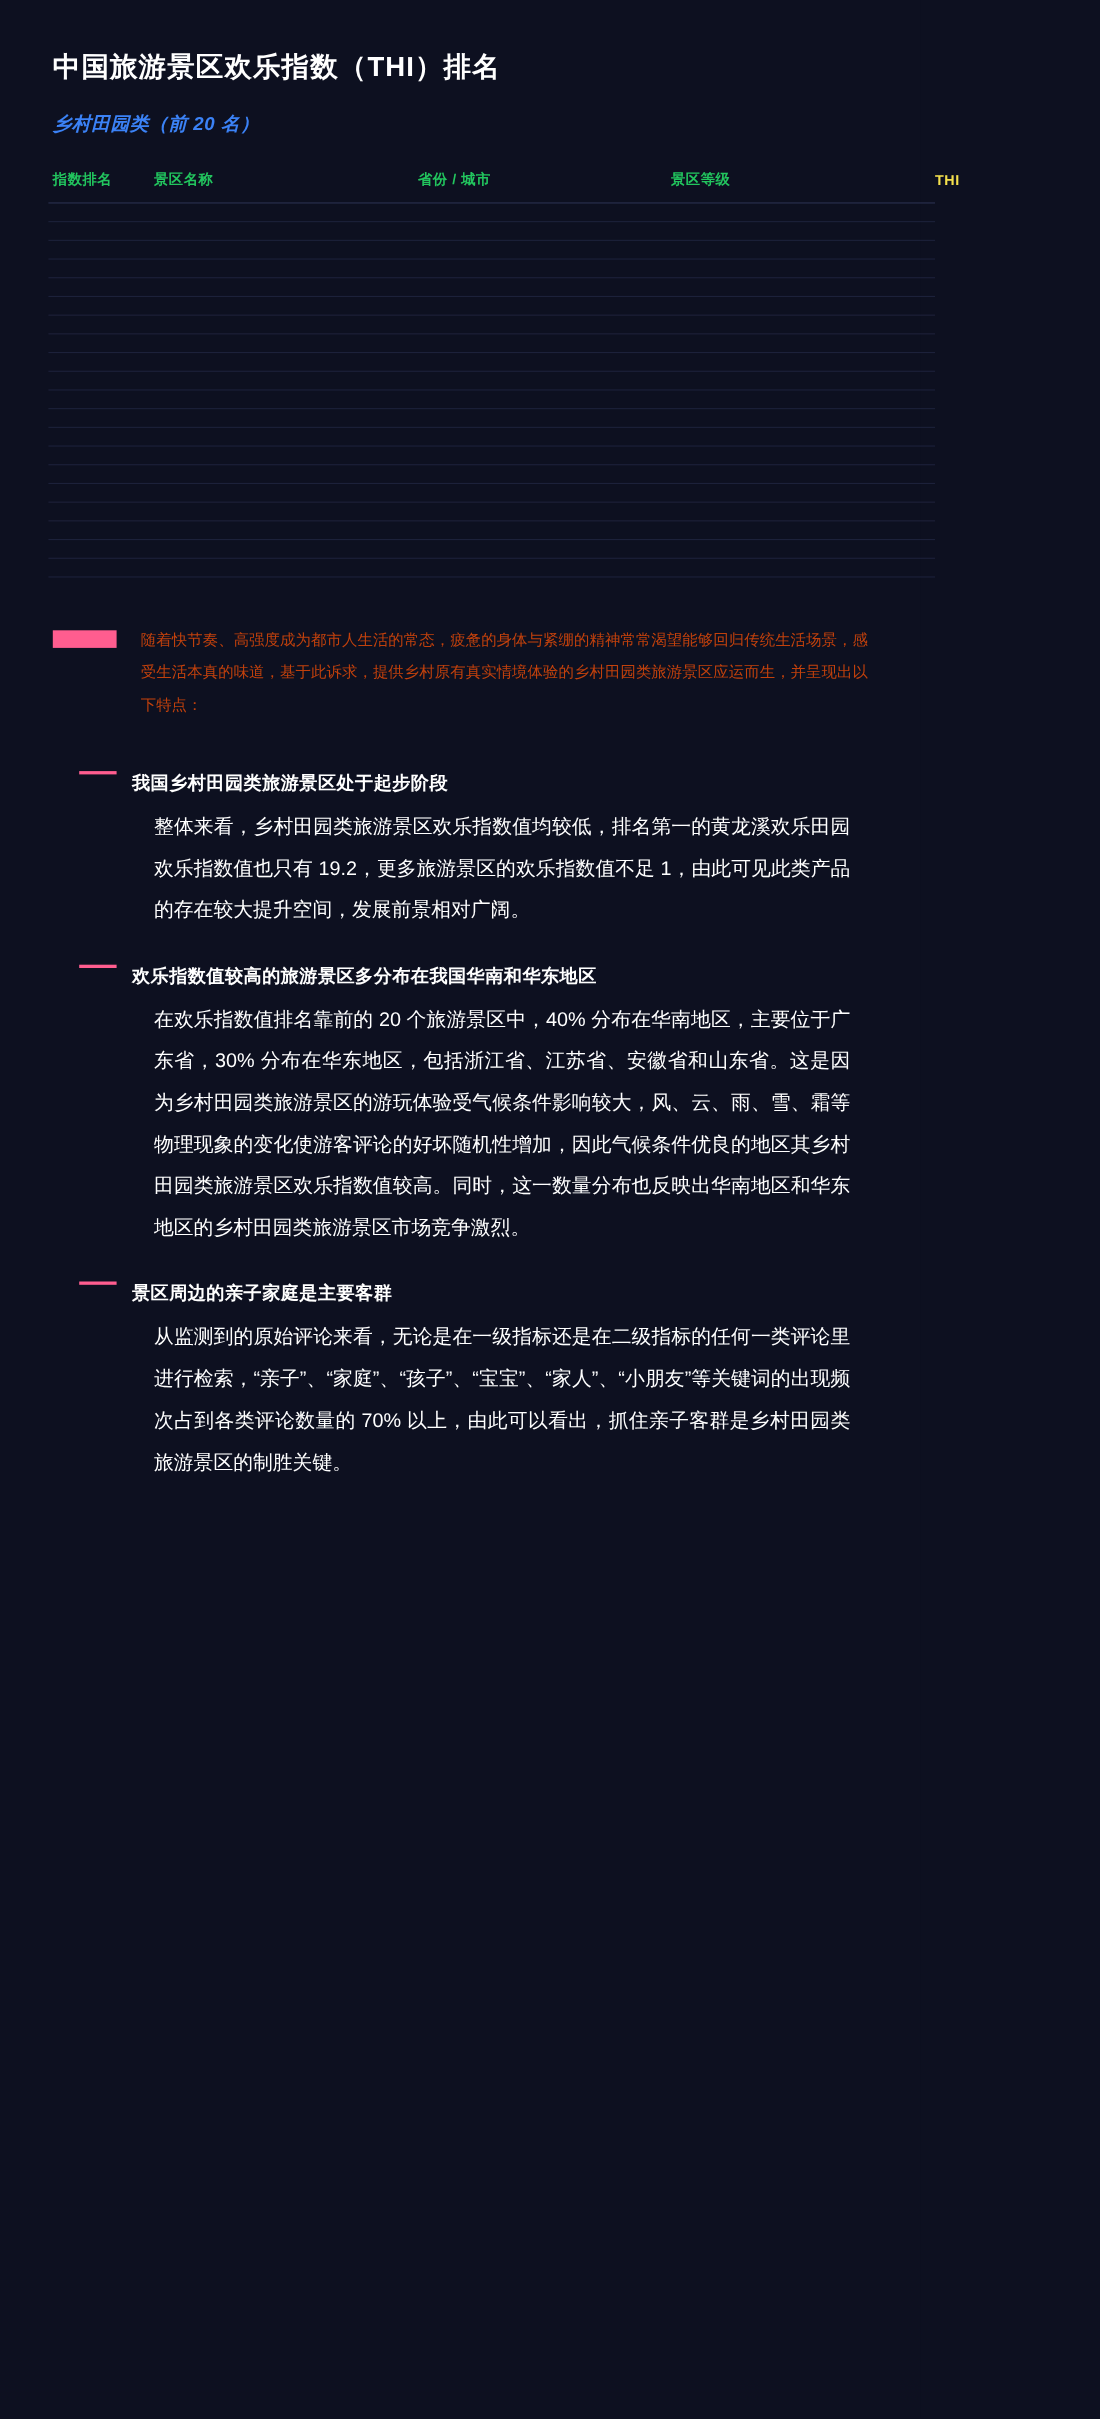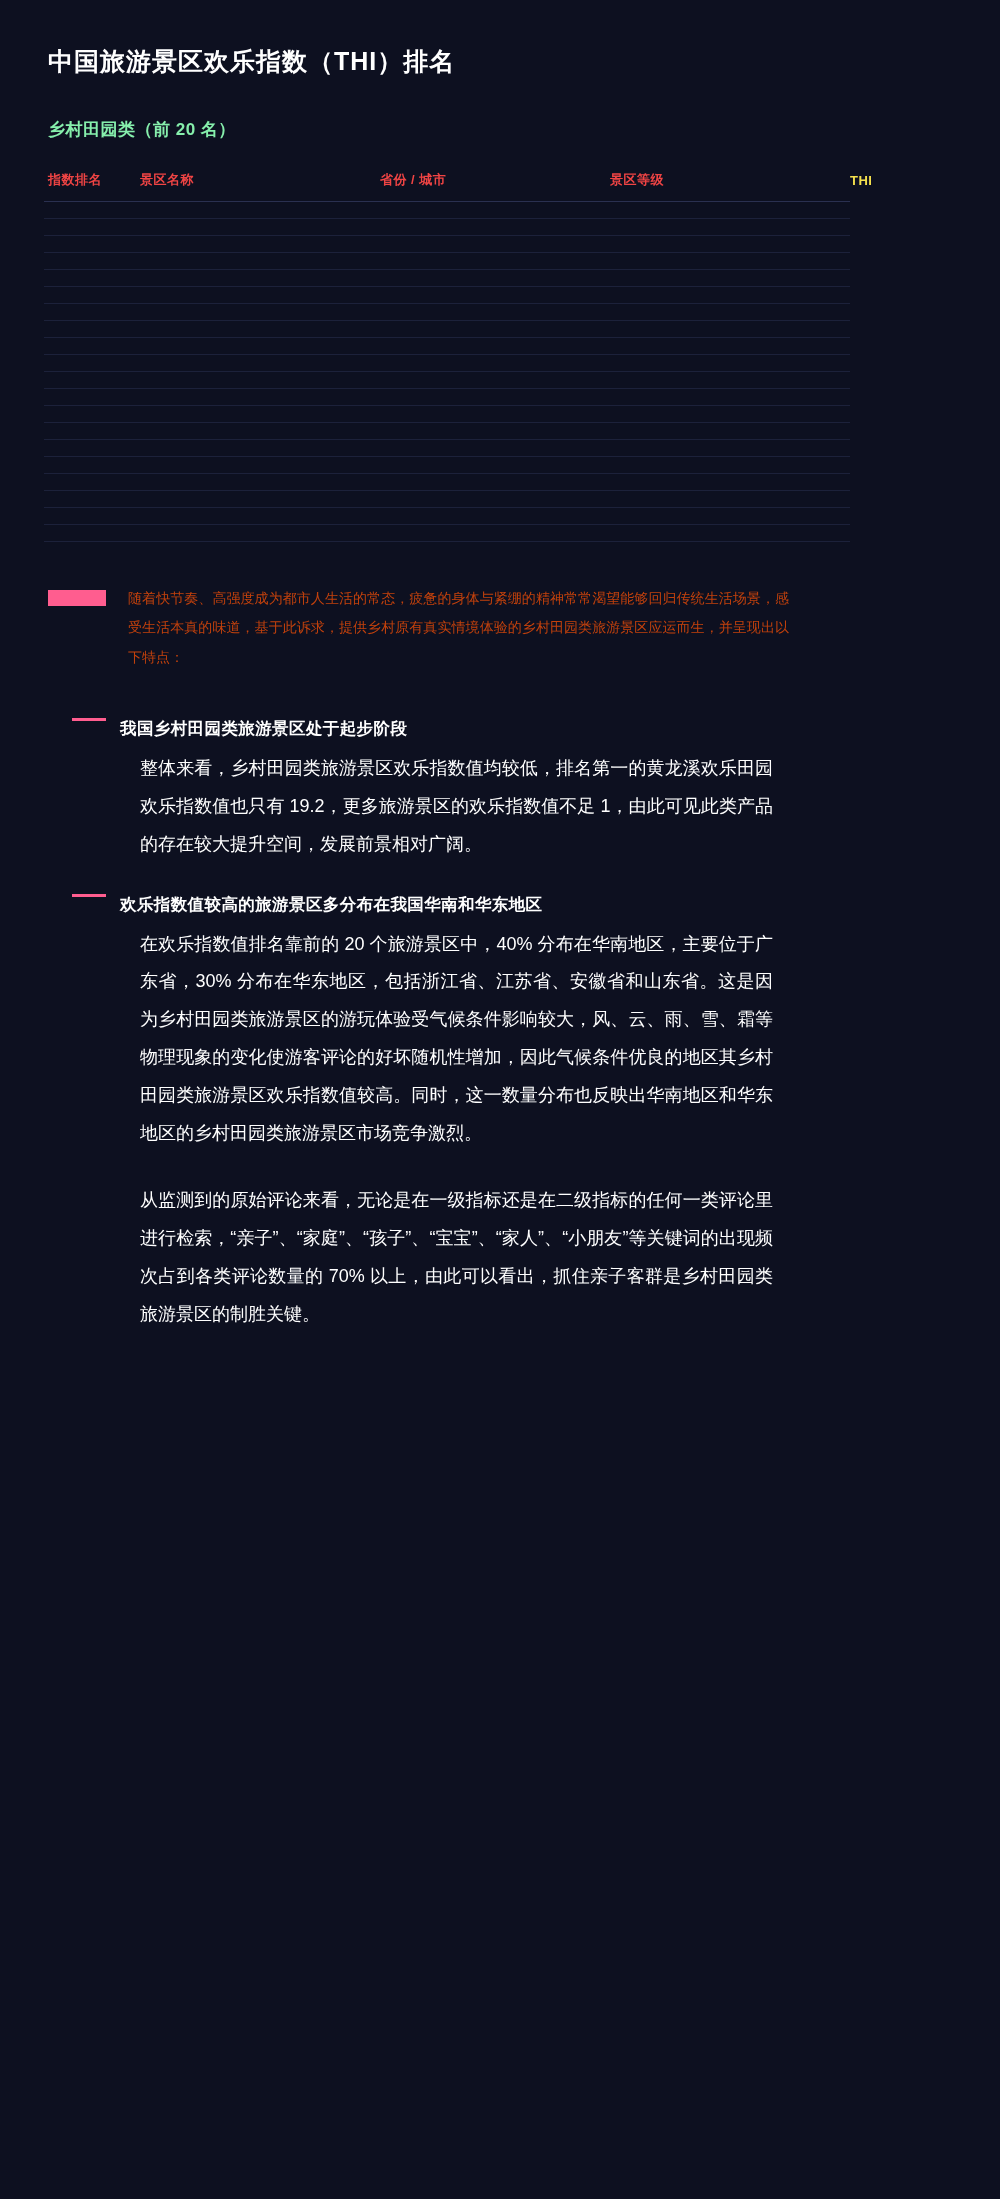--- a/index.html
+++ b/index.html
@@ -26,41 +26,42 @@
     padding: 44px 48px 0 48px;
   }
   .title {
     font-size: 25px;
     font-weight: bold;
     letter-spacing: 1px;
     color: #ffffff;
     line-height: 1.4;
   }
   .subtitle {
-    margin-top: 39px;
+    margin-top: 22px;
     font-size: 17px;
     font-weight: bold;
-    color: #86efac;
+    color: #3b82f6;
     letter-spacing: 0.5px;
+    font-style: italic;
   }
 
   
   .table-wrap {
     margin: 30px 44px 0 44px;
   }
   table.rank {
     width: 100%;
     border-collapse: collapse;
     table-layout: fixed;
   }
   table.rank th {
     text-align: left;
     font-size: 13px;
     font-weight: bold;
-    color: #ef4444;
+    color: #22c55e;
     padding: 0 0 12px 0;
     letter-spacing: 0.5px;
   }
   table.rank thead tr {
     border-bottom: 1px solid #2a3050;
   }
   table.rank th.c-rank { width: 92px; padding-left: 4px;}
   table.rank th.c-name { width: 240px; }
   table.rank th.c-loc  { width: 230px; }
   table.rank th.c-level{ width: 240px; }
@@ -335,17 +336,21 @@
         <div class="section-body">整体来看，乡村田园类旅游景区欢乐指数值均较低，排名第一的黄龙溪欢乐田园欢乐指数值也只有 19.2，更多旅游景区的欢乐指数值不足 1，由此可见此类产品的存在较大提升空间，发展前景相对广阔。</div>
       </div>
       <div class="section">
         <div class="section-head">
           <span class="sec-dash"></span>
           <div class="section-title">欢乐指数值较高的旅游景区多分布在我国华南和华东地区</div>
         </div>
         <div class="section-body">在欢乐指数值排名靠前的 20 个旅游景区中，40% 分布在华南地区，主要位于广东省，30% 分布在华东地区，包括浙江省、江苏省、安徽省和山东省。这是因为乡村田园类旅游景区的游玩体验受气候条件影响较大，风、云、雨、雪、霜等物理现象的变化使游客评论的好坏随机性增加，因此气候条件优良的地区其乡村田园类旅游景区欢乐指数值较高。同时，这一数量分布也反映出华南地区和华东地区的乡村田园类旅游景区市场竞争激烈。</div>
       </div>
       <div class="section">
+        <div class="section-head">
+          <span class="sec-dash"></span>
+          <div class="section-title">景区周边的亲子家庭是主要客群</div>
+        </div>
         <div class="section-body">从监测到的原始评论来看，无论是在一级指标还是在二级指标的任何一类评论里进行检索，“亲子”、“家庭”、“孩子”、“宝宝”、“家人”、“小朋友”等关键词的出现频次占到各类评论数量的 70% 以上，由此可以看出，抓住亲子客群是乡村田园类旅游景区的制胜关键。</div>
       </div>
     </div>
 
 </div>
 
 </body></html>

